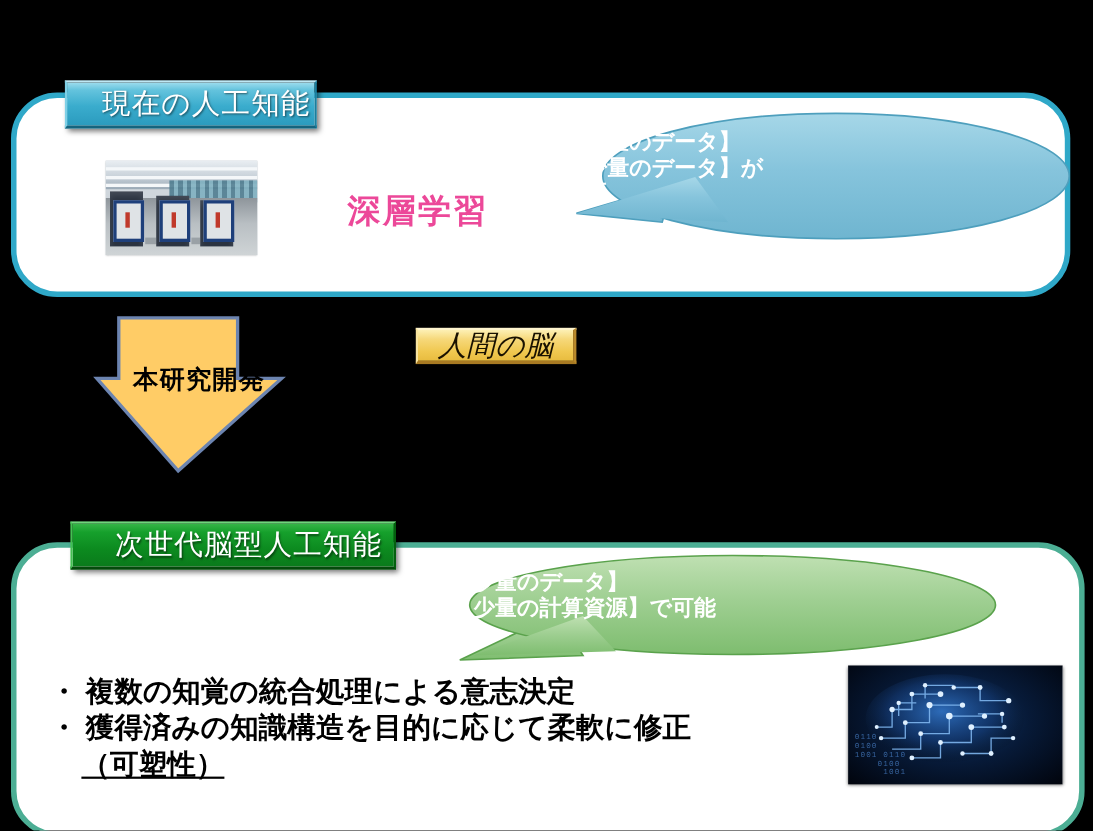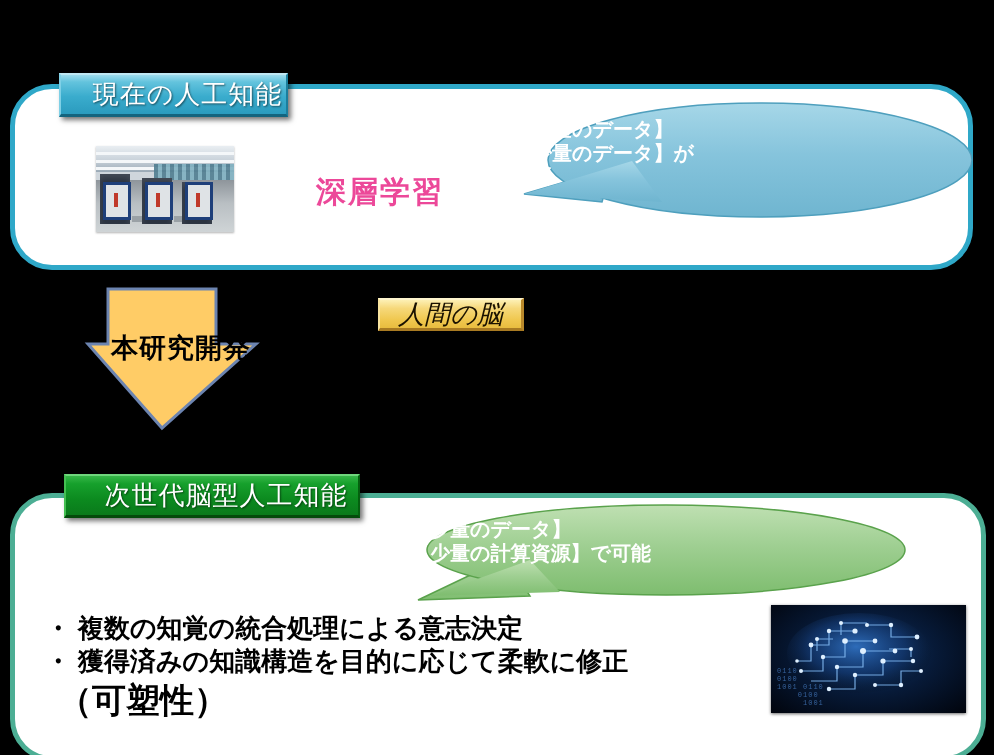--- a/index.html
+++ b/index.html
@@ -96,21 +96,21 @@
   .bubble-blue{left:512px;top:98px;width:460px;height:140px;}
   .bubble-blue .btxt{top:20px;font-size:20px;}
   .bubble-green{left:410px;top:500px;width:500px;height:110px;}
   .bubble-green .btxt{top:18px;font-size:20px;}
 
   
   .arrow-wrap{position:absolute;left:86px;top:288px;width:190px;height:142px;}
   .arrow-wrap svg{display:block;overflow:visible;}
   .arrow-label{
     position:absolute;left:0;width:190px;top:42px;text-align:center;
-    font-size:27px;font-weight:bold;color:#000;white-space:nowrap;letter-spacing:1px;
+    font-size:23px;font-weight:bold;color:#000;white-space:nowrap;letter-spacing:1px;
   }
 
   
   .goldbox{
     position:absolute;left:378px;top:298px;width:146px;height:33px;
     box-sizing:border-box;
     background:linear-gradient(to bottom,#fdf0b4 0%,#f6d87a 30%,#f0c850 70%,#e8bc3f 100%);
     border-top:2px solid #fff6cf;
     border-left:2px solid #f9e49f;
     border-right:3px solid #b8882a;
@@ -118,21 +118,21 @@
     box-shadow:3px 3px 5px rgba(0,0,0,.5);
     display:flex;align-items:center;justify-content:center;
     font-size:26px;color:#1a1200;white-space:nowrap;font-style:italic;
   }
 
   
   .bullets{position:absolute;left:38px;top:612px;width:720px;color:#000;}
   .bullet-row{display:flex;align-items:flex-start;font-size:26px;font-weight:bold;line-height:1.28;}
   .bullet-dot{width:40px;flex:0 0 40px;text-align:center;}
   .bullet-text{white-space:nowrap;}
-  .bullet-sub{margin-left:20px;font-size:34px;font-weight:bold;line-height:1.28;}
+  .bullet-sub{margin-left:36px;font-size:26px;font-weight:bold;line-height:1.28;text-decoration:underline;}
 
   
   .brain-photo{
     position:absolute;left:771px;top:605px;width:195px;height:108px;
     background:radial-gradient(ellipse at 50% 45%,#123a6e 0%,#071a38 48%,#01040c 100%);
     overflow:hidden;box-shadow:0 1px 3px rgba(0,0,0,.6);
   }
   .brain-photo svg{position:absolute;inset:0;}
   .bits{
     position:absolute;left:6px;bottom:6px;

